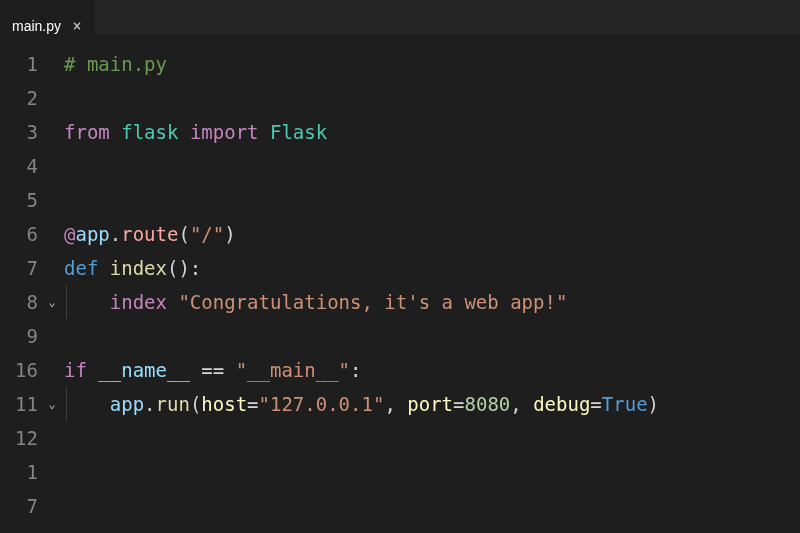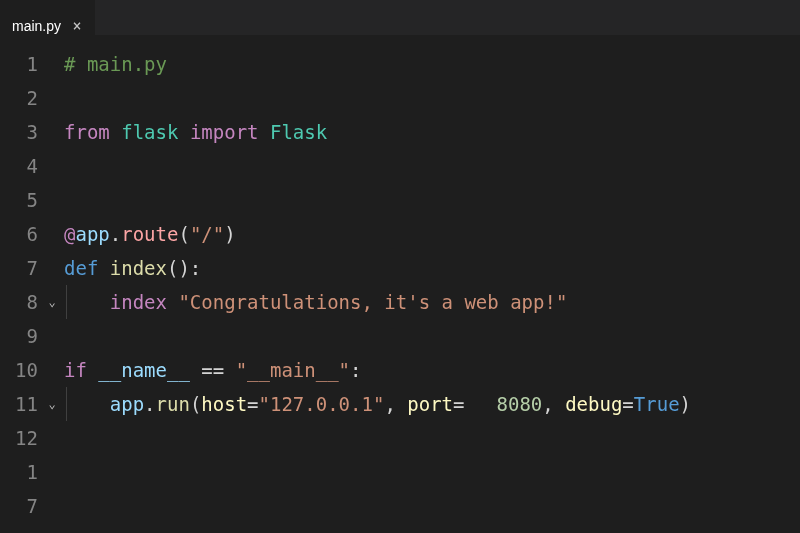--- a/index.html
+++ b/index.html
@@ -84,21 +84,21 @@
   .c-module  { color: #4ec9b0; }
   .c-var     { color: #9cdcfe; }
   .c-func    { color: #dcdcaa; }
   .c-type    { color: #4ec9b0; }
   .c-dunder  { color: #9cdcfe; }
   .c-punct   { color: #d4d4d4; }
   .c-op      { color: #d4d4d4; }
   .c-deco    { color: #fca5a5; }
   .c-at      { color: #c586c0; }
   .c-string  { color: #ce9178; }
-  .c-number  { color: #b5cea8; margin-left: 32px; }
+  .c-number  { color: #b5cea8; }
   .c-const   { color: #569cd6; }
   .c-def     { color: #569cd6; }
   .c-param   { color: #fef9c3; }
 </style>
 </head>
 <body>
 
 <div class="tabbar">
   <div class="tab">
     <span class="tab-label">main.py</span>
@@ -110,21 +110,21 @@
   <div class="gutter">
     <div class="lnum">1</div>
     <div class="lnum">2</div>
     <div class="lnum">3</div>
     <div class="lnum">4</div>
     <div class="lnum">5</div>
     <div class="lnum">6</div>
     <div class="lnum">7</div>
     <div class="lnum">8</div>
     <div class="lnum">9</div>
-    <div class="lnum">10</div>
+    <div class="lnum">16</div>
     <div class="lnum">11</div>
     <div class="lnum">12</div>
     <div class="lnum">1</div>
     <div class="lnum">7</div>
   </div>
 
   <div class="fold-gutter">
     <div class="fold"></div>
       <div class="fold"></div>
       <div class="fold"></div>

